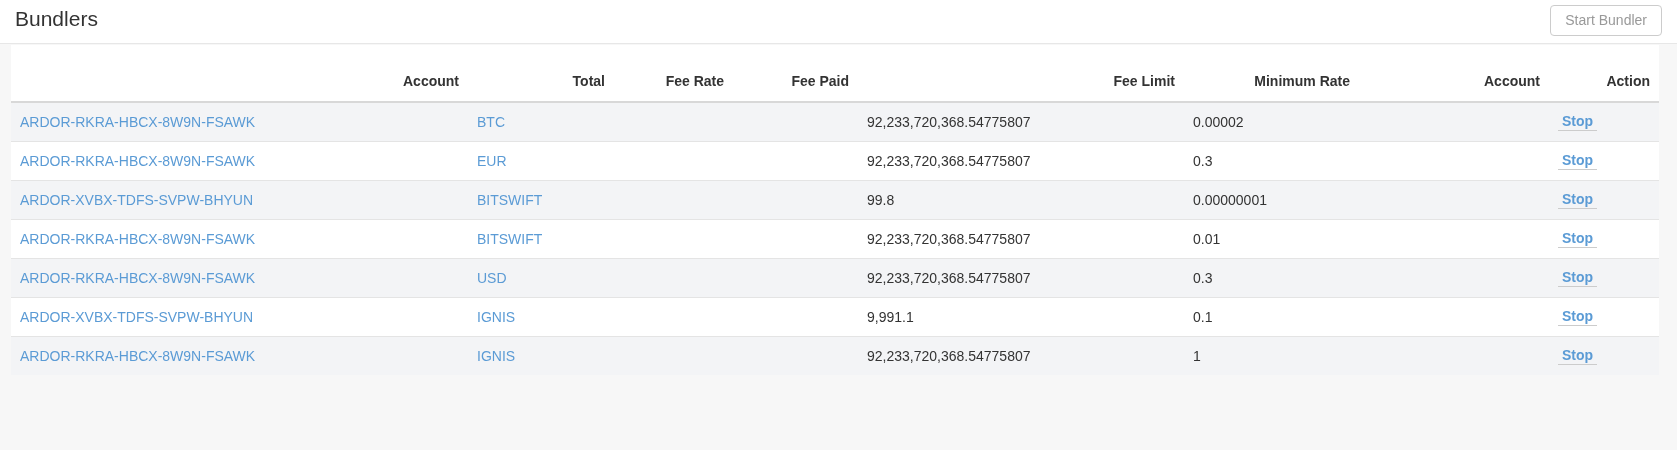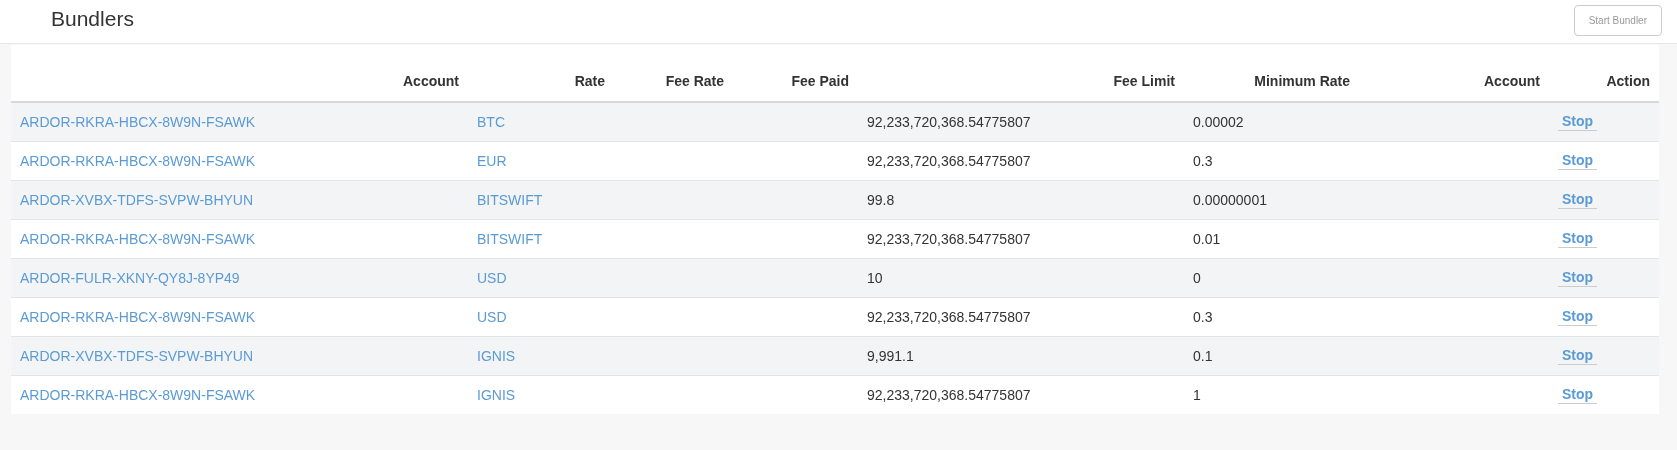--- a/index.html
+++ b/index.html
@@ -18,26 +18,26 @@
     background:var(--page-bg);
     font-family:"Liberation Sans", sans-serif;
     color:var(--text-dark);
   }
   .topbar{
     position:absolute;top:0;left:0;width:1677px;height:44px;
     background:#ffffff;border-bottom:1px solid #e7e7e7;
   }
   .page-title{
     position:absolute;left:15px;top:7px;
-    font-size:21px;font-weight:400;color:var(--text-dark);margin-left:36px;
+    font-size:21px;font-weight:400;color:var(--text-dark);
   }
   .start-btn{
     position:absolute;right:15px;top:5px;height:31px;
     padding:0 14px;background:#ffffff;border:1px solid #cccccc;
-    border-radius:4px;color:var(--btn-text);font-size:10px;
+    border-radius:4px;color:var(--btn-text);font-size:14px;
     font-family:"Liberation Sans", sans-serif;cursor:pointer;line-height:29px;
   }
   .panel{
     position:absolute;left:11px;top:45px;width:1648px;
     background:#ffffff;padding-top:16px;
   }
   table{
     width:100%;border-collapse:collapse;table-layout:fixed;
   }
   thead th{
@@ -80,21 +80,21 @@
         <col style="width:119px">
         <col style="width:125px">
       <col style="width:326px">
         <col style="width:175px">
         <col style="width:190px">
         <col style="width:110px">
     </colgroup>
     <thead>
       <tr>
         <th>Account</th>
-        <th>Rate</th>
+        <th>Total</th>
         <th>Fee Rate</th>
         <th>Fee Paid</th>
         <th>Fee Limit</th>
         <th>Minimum Rate</th>
         <th>Account</th>
         <th>Action</th>
       </tr>
     </thead>
     <tbody>
         <tr>
@@ -131,30 +131,20 @@
           <td><a class="cell-link">ARDOR-RKRA-HBCX-8W9N-FSAWK</a></td>
           <td><a class="cell-link">BITSWIFT</a></td>
           <td></td>
           <td></td>
           <td>92,233,720,368.54775807</td>
           <td>0.01</td>
           <td></td>
           <td><a class="stop-link">Stop</a></td>
         </tr>
         <tr>
-          <td><a class="cell-link">ARDOR-FULR-XKNY-QY8J-8YP49</a></td>
-          <td><a class="cell-link">USD</a></td>
-          <td></td>
-          <td></td>
-          <td>10</td>
-          <td>0</td>
-          <td></td>
-          <td><a class="stop-link">Stop</a></td>
-        </tr>
-        <tr>
           <td><a class="cell-link">ARDOR-RKRA-HBCX-8W9N-FSAWK</a></td>
           <td><a class="cell-link">USD</a></td>
           <td></td>
           <td></td>
           <td>92,233,720,368.54775807</td>
           <td>0.3</td>
           <td></td>
           <td><a class="stop-link">Stop</a></td>
         </tr>
         <tr>

